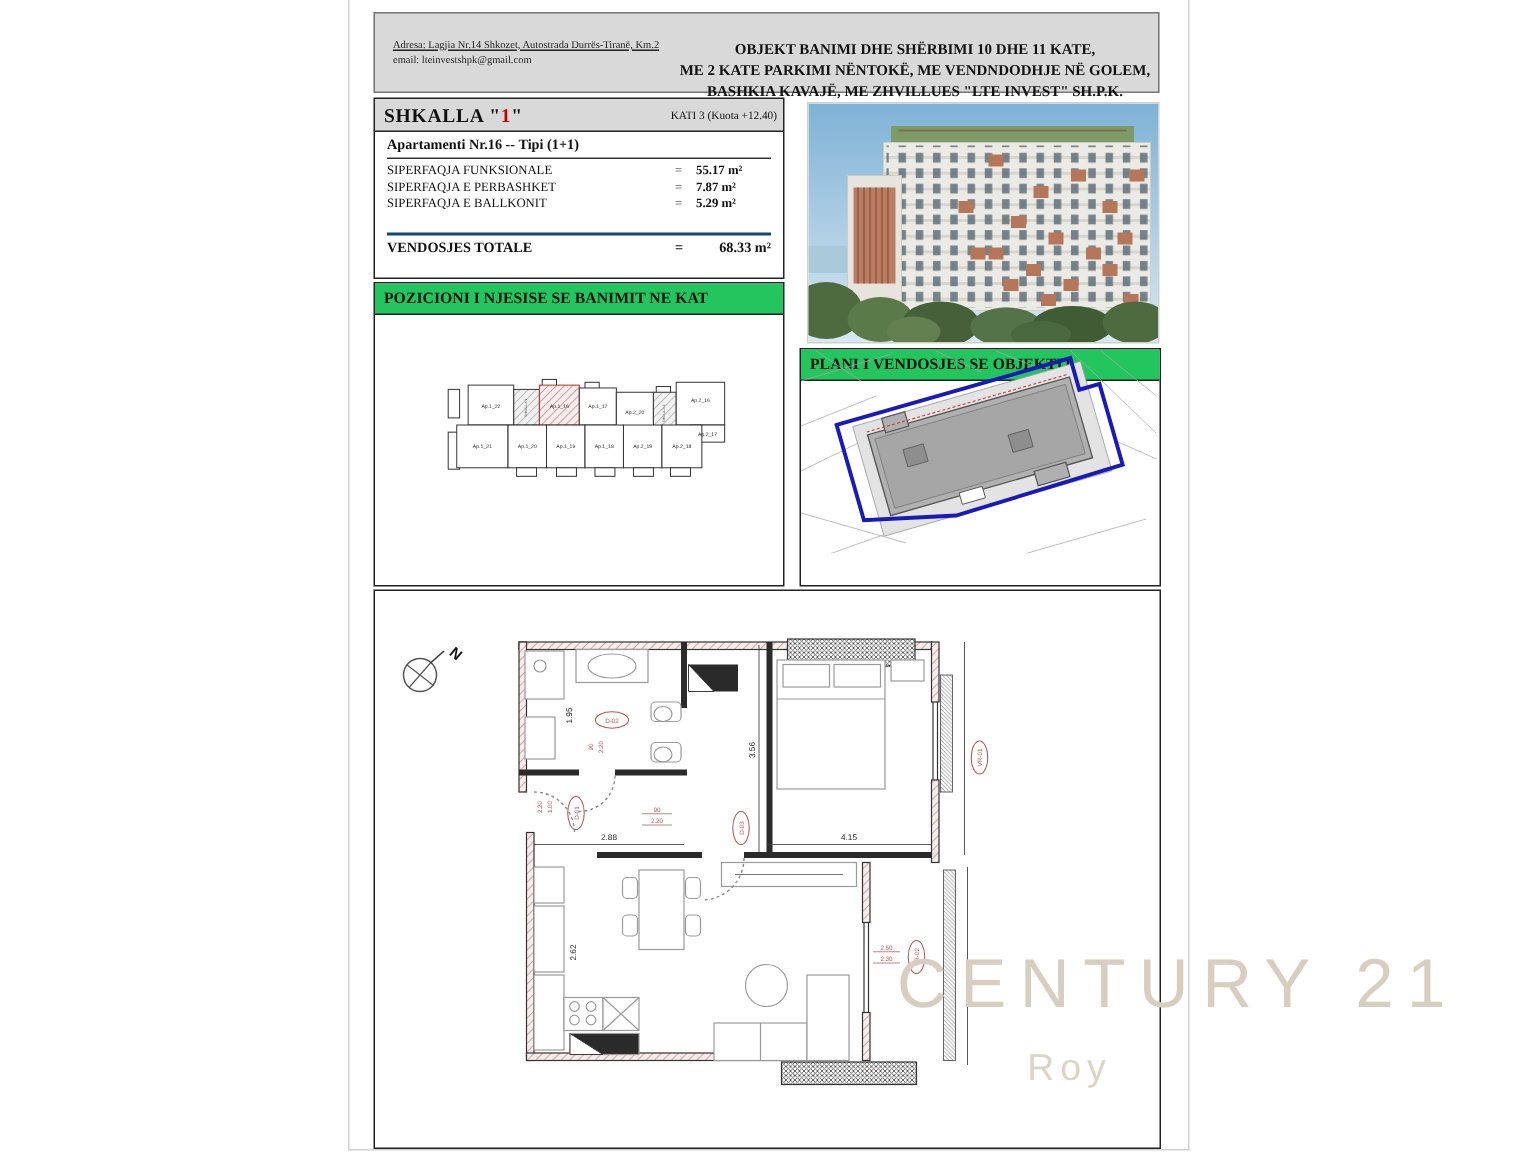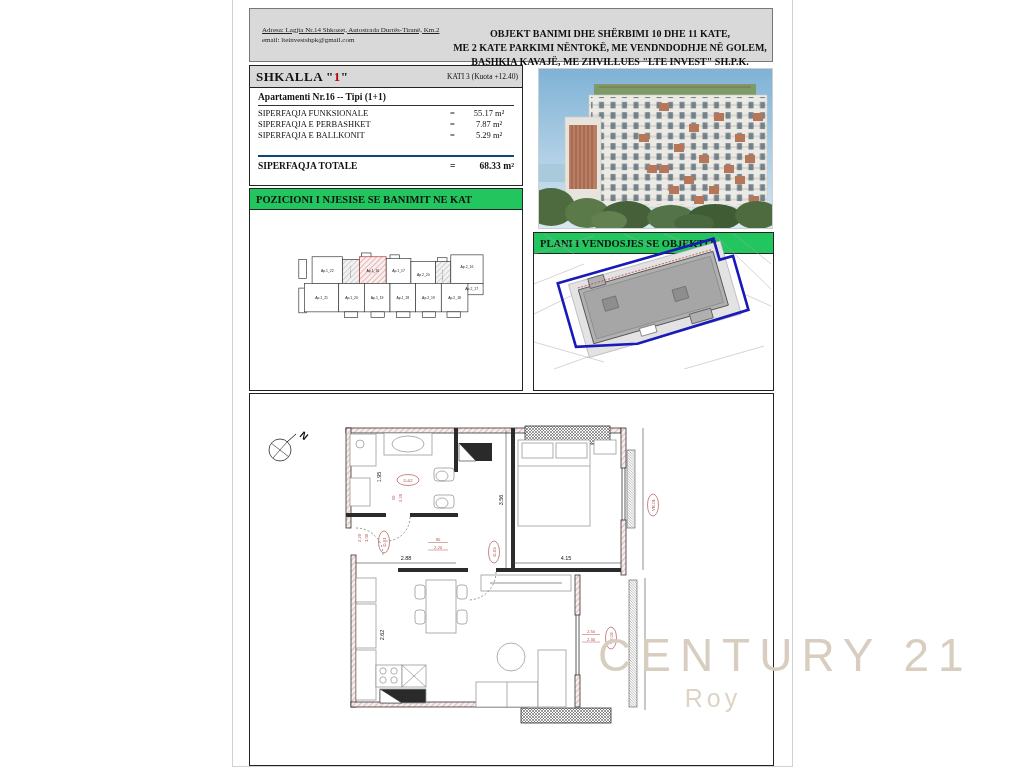--- a/index.html
+++ b/index.html
@@ -16,41 +16,41 @@
   
   .info-box{position:absolute;left:16px;top:65px;width:272px;height:119px;border:1px solid #222;background:#fff;}
   .info-title{height:21px;background:#d9d9d9;border-bottom:1px solid #222;display:flex;align-items:center;}
   .stair{font-size:13px;font-weight:bold;padding-left:6px;letter-spacing:.5px;}
   .stair .red{color:#c00000;}
   .kati{margin-left:auto;font-size:7.5px;font-weight:normal;padding-right:4px;}
   .info-body{padding:4px 8px 0 8px;}
   .apt-line{font-size:9.5px;font-weight:bold;border-bottom:1px solid #333;padding-bottom:3px;margin-bottom:2px;}
   .area-rows{border-bottom:2px solid #0c4a6e;padding-bottom:14px;margin-bottom:4px;}
   .arow{display:grid;grid-template-columns:1fr 14px 50px;font-size:8.5px;line-height:11px;}
-  .arow .v{text-align:center;}
+  .arow .v{text-align:left;font-weight:bold;}
   .total-row{display:grid;grid-template-columns:1fr 14px 50px;font-size:9.5px;font-weight:bold;margin-top:2px;}
   .total-row .v{text-align:right;}
   
   .sec{position:absolute;border:1px solid #222;background:#fff;}
   .sec-title{height:20px;background:#22c55e;border-bottom:1px solid #222;display:flex;align-items:center;
              font-weight:bold;font-size:10.5px;padding-left:6px;}
   .pos-box{left:16px;top:188px;width:272px;height:201px;}
   .site-box{left:300px;top:232px;width:239px;height:157px;}
   .plan-box{left:16px;top:393px;width:523px;height:371px;}
   .scale-lbl{margin-left:70px;}
   .render{position:absolute;left:305px;top:68px;width:233px;height:159px;border:1px solid #cfcfcf;}
   .unit-svg{position:absolute;left:45px;top:62px;}
   .site-svg{position:absolute;left:0px;top:1px;}
   .compass-svg{position:absolute;left:8px;top:28px;}
   .flat-svg{position:absolute;left:88px;top:26px;}
   
   .wm{position:absolute;left:598px;top:628px;width:426px;overflow:hidden;pointer-events:none;z-index:6;
       font-family:"Liberation Sans",sans-serif;color:#d8cec0;}
   .wm .brand{font-size:46px;letter-spacing:9px;white-space:nowrap;font-weight:400;}
-  .wm .sub{font-size:25px;letter-spacing:4px;color:#ddd4c6;width:230px;text-align:center;margin-top:2px;}
+  .wm .sub{font-size:25px;letter-spacing:4px;color:#ddd4c6;width:230px;text-align:center;margin-top:16px;}
   svg text{font-family:"Liberation Sans",sans-serif;}
 </style>
 </head>
 <body>
 
 <div id="stage">
 
   <svg width="0" height="0" style="position:absolute">
     <defs>
       <pattern id="hatchPink" width="4" height="4" patternUnits="userSpaceOnUse" patternTransform="rotate(45)">
@@ -117,21 +117,21 @@
               <span>=</span>
               <span class="v">7.87 m²</span>
           </div>
           <div class="arow">
             <span>SIPERFAQJA E BALLKONIT</span>
               <span>=</span>
               <span class="v">5.29 m²</span>
           </div>
         </div>
         <div class="total-row">
-          <span>SIPERFAQJA TOTALE</span>
+          <span>VENDOSJES TOTALE</span>
             <span>=</span>
             <span class="v">68.33 m²</span>
         </div>
       </div>
     </div>
 
     <div class="sec pos-box">
       <div class="sec-title">POZICIONI I NJESISE SE BANIMIT NE KAT</div>
       <svg class="unit-svg" width="228" height="78" viewBox="0 0 240 80">
         <g stroke="#333" stroke-width="0.7" fill="#fff">

